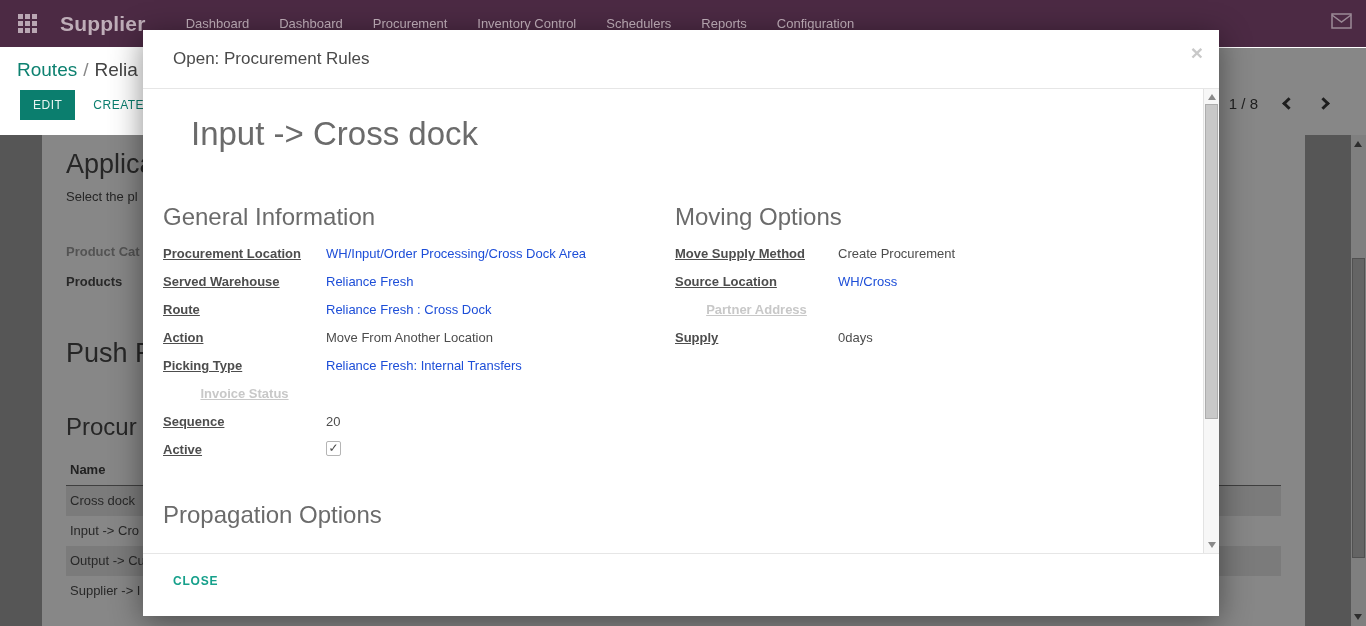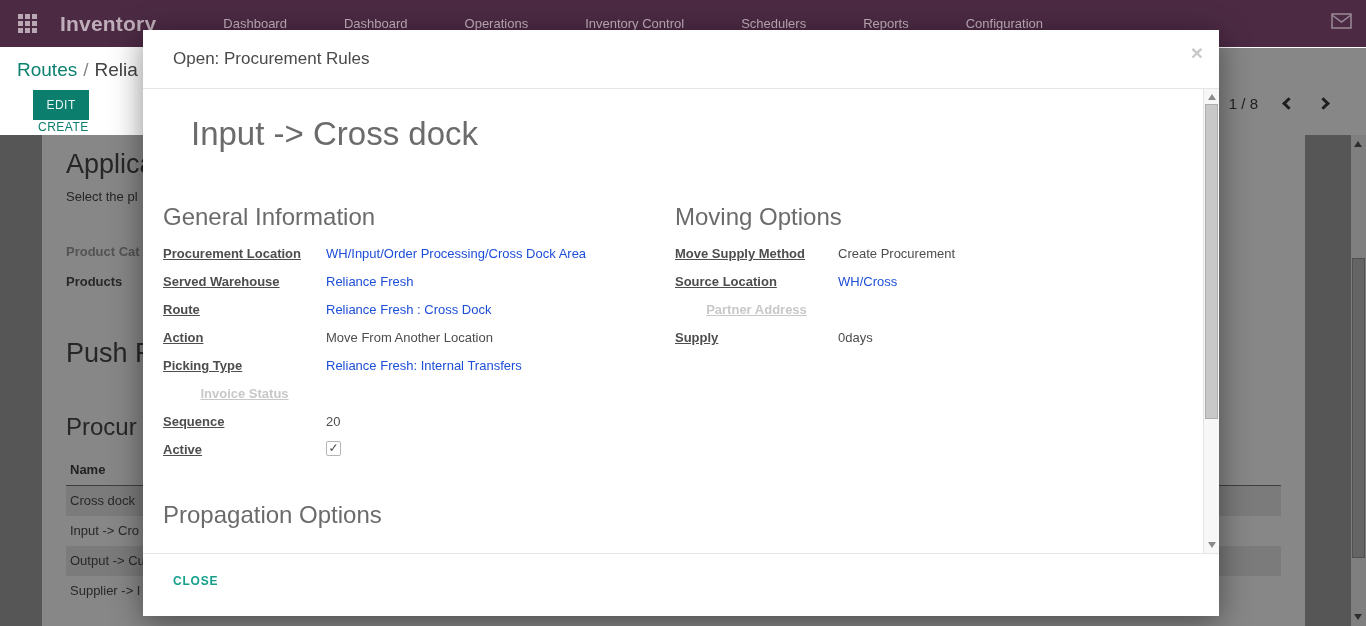--- a/index.html
+++ b/index.html
@@ -7,31 +7,31 @@
     font-family:"Liberation Sans", sans-serif; background:#a2a2a2; }
 
   
   .topbar { position:absolute; left:0; top:0; width:1366px; height:47px;
     background:#4c2a44; z-index:5; display:flex; align-items:center; }
   .apps-icon { margin-left:16px; width:22px; height:22px; display:flex;
     flex-wrap:wrap; gap:2px; align-content:center; justify-content:center; cursor:pointer; }
   .apps-icon i { width:5px; height:5px; background:#b9a7b3; display:block; }
   .brand { margin-left:22px; font-size:21px; font-weight:bold; color:#bfaeb9; letter-spacing:.2px; }
   .nav-menus { display:flex; margin-left:38px; gap:26px; }
-  .nav-item { font-size:13px; color:#c4b2bd; cursor:pointer; padding:4px 2px;margin-left:27px; }
+  .nav-item { font-size:13px; color:#c4b2bd; cursor:pointer; padding:4px 2px; }
   .mail-icon { position:absolute; right:14px; top:13px; cursor:pointer; }
 
   
   .control-panel { position:absolute; left:0; top:47px; width:1366px; height:88px;
     background:#ffffff; z-index:1; }
   .breadcrumb { position:absolute; left:17px; top:12px; font-size:19px; color:#444;
     white-space:nowrap; }
   .breadcrumb .bc-link { color:#0d8170; cursor:pointer; }
   .breadcrumb .bc-sep { color:#888; padding:0 6px; }
-  .btn-row { position:absolute; left:20px; top:43px; display:flex; align-items:flex-end;flex-direction:column; }
+  .btn-row { position:absolute; left:20px; top:43px; display:flex; align-items:center; }
   .btn-edit { background:#0b7e6e; color:#e8f4f1; border:none; font-size:12px;
     padding:8px 13px; letter-spacing:.5px; cursor:pointer; font-family:inherit; }
   .btn-create { background:none; border:none; color:#0b7e6e; font-size:12px;
     margin-left:18px; letter-spacing:.5px; cursor:pointer; font-family:inherit; }
   .pager { position:absolute; right:38px; top:48px; display:flex; align-items:center;
     gap:26px; color:#3d3d3d; font-size:15px; }
   .chev { width:9px; height:9px; border-left:3px solid #3a3a3a; border-bottom:3px solid #3a3a3a;
     display:inline-block; cursor:pointer; }
   .chev.left  { transform:rotate(45deg); }
   .chev.right { transform:rotate(225deg); }
@@ -122,25 +122,25 @@
     <i></i>
       <i></i>
       <i></i>
       <i></i>
       <i></i>
       <i></i>
       <i></i>
       <i></i>
       <i></i>
   </div>
-  <div class="brand">Inventory</div>
+  <div class="brand">Supplier</div>
   <div class="nav-menus">
     <div class="nav-item">Dashboard</div>
     <div class="nav-item">Dashboard</div>
-    <div class="nav-item">Operations</div>
+    <div class="nav-item">Procurement</div>
     <div class="nav-item">Inventory Control</div>
     <div class="nav-item">Schedulers</div>
     <div class="nav-item">Reports</div>
     <div class="nav-item">Configuration</div>
   </div>
   <div class="mail-icon">
     <svg class="mail-svg" width="21" height="16" viewBox="0 0 21 16">
       <rect x="1" y="1" width="19" height="14"></rect>
       <path d="M1,2 L10.5,9 L20,2"></path>
     </svg>

